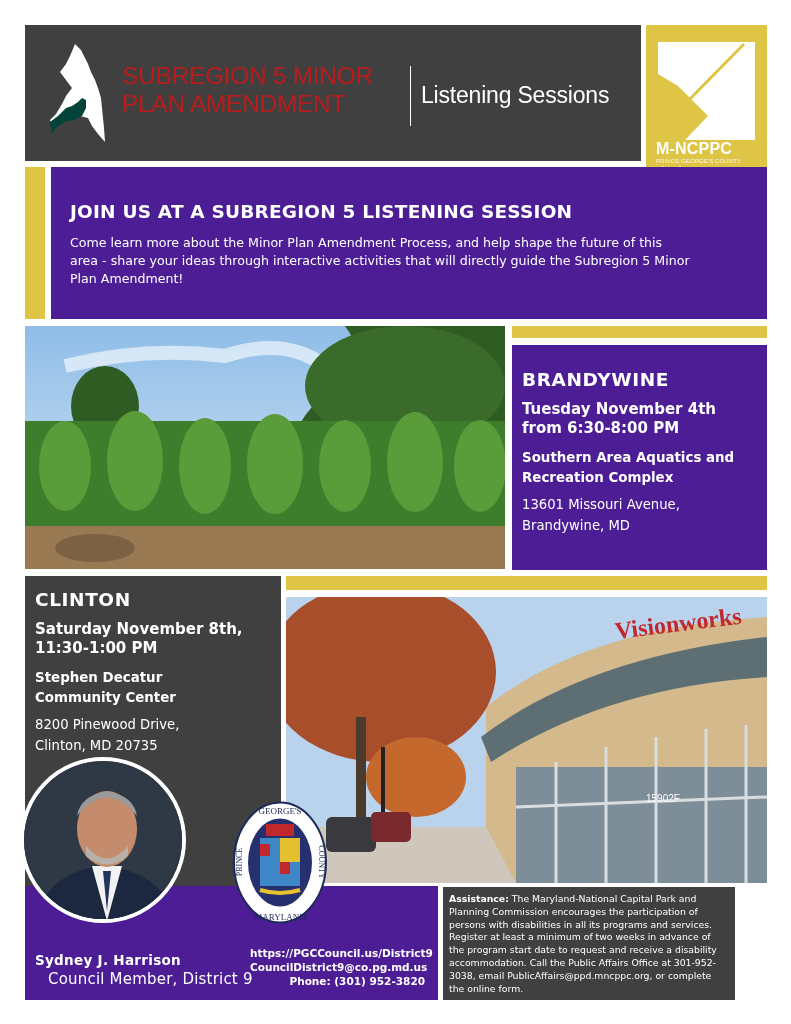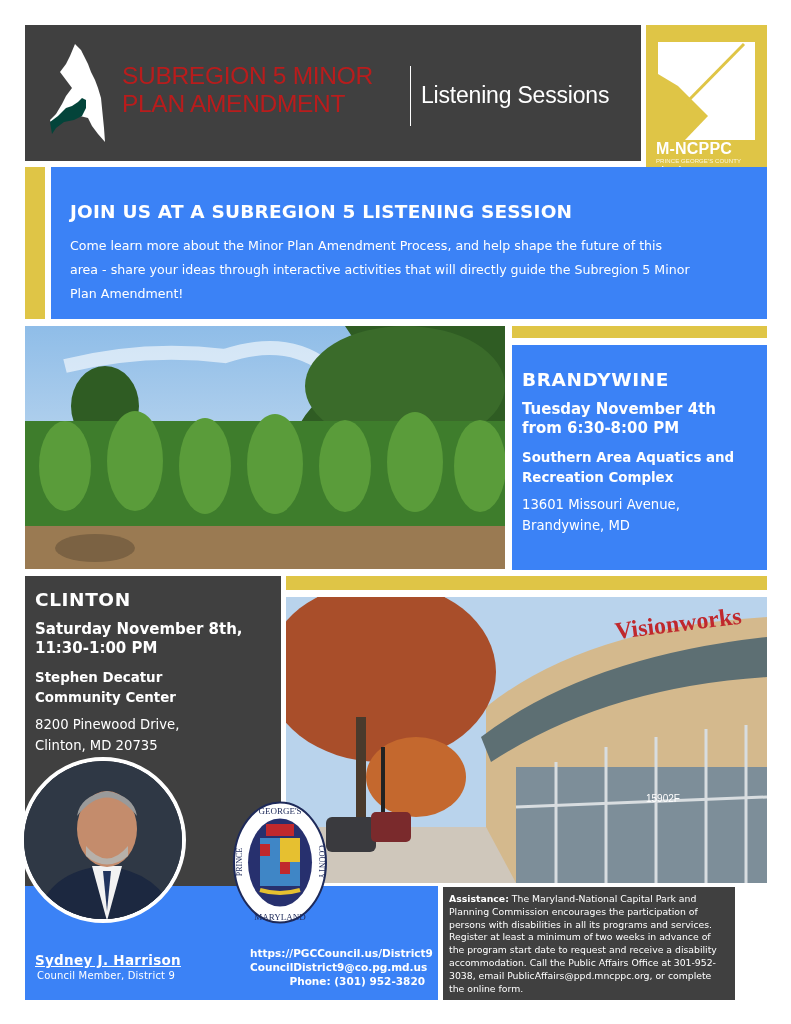--- a/index.html
+++ b/index.html
@@ -1,40 +1,40 @@
 <!DOCTYPE html>
 <html><head>
 <meta charset="utf-8">
 <style>
   html,body{margin:0;padding:0;background:#ffffff;}
   body{width:791px;height:1024px;position:relative;overflow:hidden;font-family:"DejaVu Sans","Liberation Sans",sans-serif;}
   .abs{position:absolute;box-sizing:border-box;}
   .olive{background:#404040;}
-  .dark{background:#3b82f6;}
+  .dark{background:#4c1d95;}
   .gold{background:#dfc546;}
 
   
   #header{left:25px;top:25px;width:616px;height:136px;}
   #map-icon{left:48px;top:42px;width:60px;height:102px;}
   #title{left:122px;top:62px;width:280px;color:#b91c1c;font-family:"Liberation Sans",sans-serif;font-size:24.5px;line-height:28px;letter-spacing:-0.3px;}
   #title-divider{left:410px;top:66px;width:1px;height:60px;background:#ffffff;}
   #subtitle{left:421px;top:82px;color:#fff;font-family:"Liberation Sans",sans-serif;font-size:23px;letter-spacing:-0.2px;}
 
   
   #logo{left:646px;top:25px;width:121px;height:161px;}
   #logo-mark{left:658px;top:42px;width:97px;height:98px;}
   #logo-name{left:656px;top:140px;color:#fff;font-family:"Liberation Sans",sans-serif;font-weight:bold;font-size:16px;letter-spacing:0.2px;}
   #logo-county{left:656px;top:158px;color:#fff;font-family:"Liberation Sans",sans-serif;font-size:6px;letter-spacing:0.1px;opacity:0.85;}
   #logo-dept{left:656px;top:165px;color:#fff;font-family:"Liberation Sans",sans-serif;font-size:8.4px;font-weight:bold;}
 
   
   #intro-bar{left:25px;top:167px;width:20px;height:152px;}
   #intro{left:51px;top:167px;width:716px;height:152px;padding:34px 0 0 19px;}
   #intro-heading{color:#fff;font-weight:bold;font-size:18.5px;letter-spacing:0.2px;margin:0 0 12px 0;font-family:"DejaVu Sans",sans-serif;}
-  #intro-body{color:#fff;font-size:12.6px;line-height:24px;width:620px;font-family:"DejaVu Sans",sans-serif;}
+  #intro-body{color:#fff;font-size:12.6px;line-height:18px;width:620px;font-family:"DejaVu Sans",sans-serif;}
 
   
   #photo-farm{left:25px;top:326px;width:480px;height:243px;overflow:hidden;}
 
   
   #brandy-bar{left:512px;top:326px;width:255px;height:12px;}
   #brandy{left:512px;top:345px;width:255px;height:225px;padding:24px 10px 0 10px;}
   .loc-title{color:#fff;font-weight:bold;font-size:18.5px;letter-spacing:0.6px;margin-bottom:10px;}
   .loc-when{color:#fff;font-weight:bold;font-size:15px;line-height:19px;margin-bottom:10px;}
   .loc-venue{color:#fff;font-weight:bold;font-size:13.4px;line-height:20px;margin-bottom:6px;}
@@ -42,22 +42,22 @@
 
   
   #clinton{left:25px;top:576px;width:256px;height:310px;padding:13px 10px 0 10px;}
   #clinton-gold{left:286px;top:576px;width:481px;height:14px;}
   #photo-street{left:286px;top:597px;width:481px;height:286px;overflow:hidden;}
 
   
   #council{left:25px;top:886px;width:413px;height:114px;}
   #portrait{left:20px;top:757px;width:166px;height:166px;border-radius:50%;border:4px solid #ffffff;overflow:hidden;background:#2c3440;}
   #seal{left:232px;top:800px;width:96px;height:125px;}
-  #member-name{left:35px;top:952px;color:#fff;font-weight:bold;font-size:13.5px;letter-spacing:0.3px;text-decoration:underline;}
-  #member-role{left:37px;top:970px;color:#fff;font-size:10px;letter-spacing:0.2px;}
+  #member-name{left:35px;top:952px;color:#fff;font-weight:bold;font-size:13.5px;letter-spacing:0.3px;}
+  #member-role{left:48px;top:970px;color:#fff;font-size:15px;letter-spacing:0.2px;}
   #contact{left:250px;top:946px;width:175px;text-align:right;color:#fff;font-weight:bold;font-size:10.5px;line-height:14px;}
 
   
   #assist{left:443px;top:887px;width:292px;height:113px;padding:6px 8px 0 6px;color:#fff;font-size:9.3px;line-height:12.8px;}
   #assist b{font-weight:bold;}
 </style>
 </head>
 <body>
 
 <div id="header" class="abs olive"></div>

